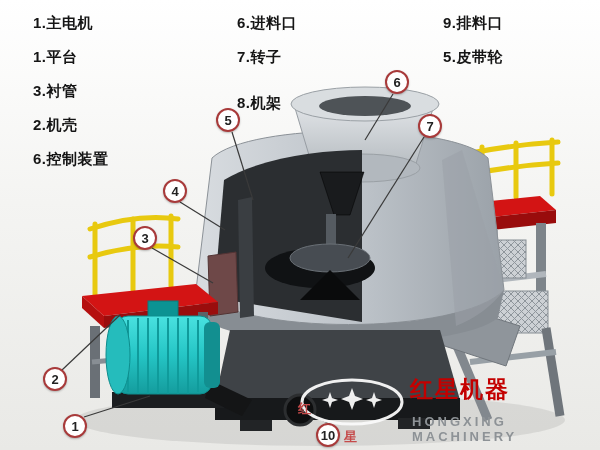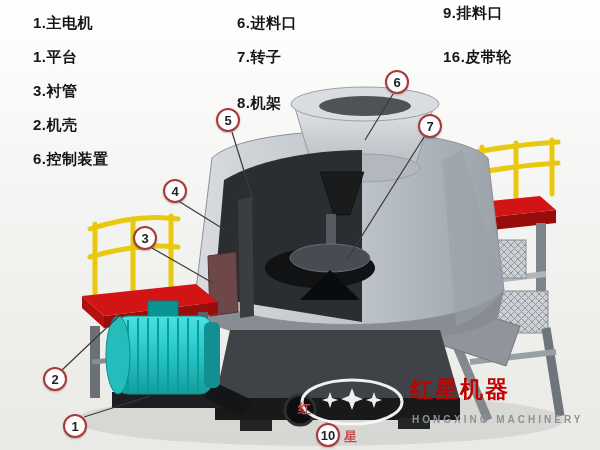--- a/index.html
+++ b/index.html
@@ -19,21 +19,21 @@
     display:flex;align-items:center;justify-content:center;
     font-size:13px;font-weight:bold;color:#222;
     box-shadow:0 1px 2px rgba(0,0,0,.25);
   }
   .brand-cn{
     position:absolute;left:410px;top:378px;width:180px;
     font-size:23px;font-weight:bold;color:#c30000;letter-spacing:2px;line-height:1;
   }
   .brand-en{
     position:absolute;left:412px;top:414px;width:180px;
-    font-size:10px;color:#8d9296;letter-spacing:3px;font-weight:bold;
+    font-size:13px;color:#8d9296;letter-spacing:3px;font-weight:bold;
   }
   .mark-cn{position:absolute;font-size:13px;color:#c54a4a;font-weight:bold;}
 </style>
 </head>
 <body>
 
 <div class="stage">
 
   <svg width="600" height="450" viewBox="0 0 600 450">
     <defs>
@@ -180,22 +180,22 @@
 
   <div>
     <span class="legend-item" style="left:33px;top:14px">1.主电机</span>
     <span class="legend-item" style="left:33px;top:48px">1.平台</span>
     <span class="legend-item" style="left:33px;top:82px">3.衬管</span>
     <span class="legend-item" style="left:33px;top:116px">2.机壳</span>
     <span class="legend-item" style="left:33px;top:150px">6.控制装置</span>
     <span class="legend-item" style="left:237px;top:14px">6.进料口</span>
     <span class="legend-item" style="left:237px;top:48px">7.转子</span>
     <span class="legend-item" style="left:237px;top:94px">8.机架</span>
-    <span class="legend-item" style="left:443px;top:4px">9.排料口</span>
-    <span class="legend-item" style="left:443px;top:48px">16.皮带轮</span>
+    <span class="legend-item" style="left:443px;top:14px">9.排料口</span>
+    <span class="legend-item" style="left:443px;top:48px">5.皮带轮</span>
   </div>
 
   <div class="callout" style="left:63px;top:414px">
       <span>1</span>
     </div>
   <div class="callout" style="left:43px;top:367px">
       <span>2</span>
     </div>
   <div class="callout" style="left:133px;top:226px">
       <span>3</span>

